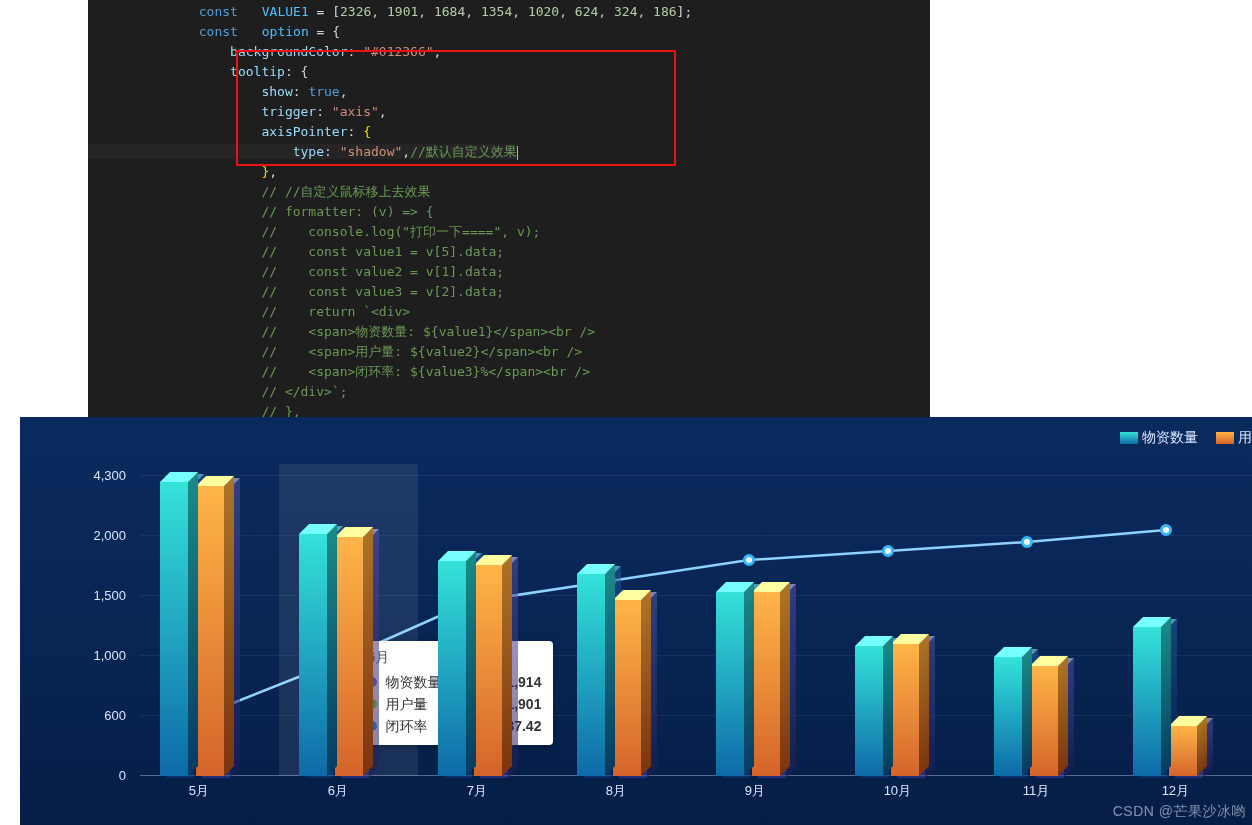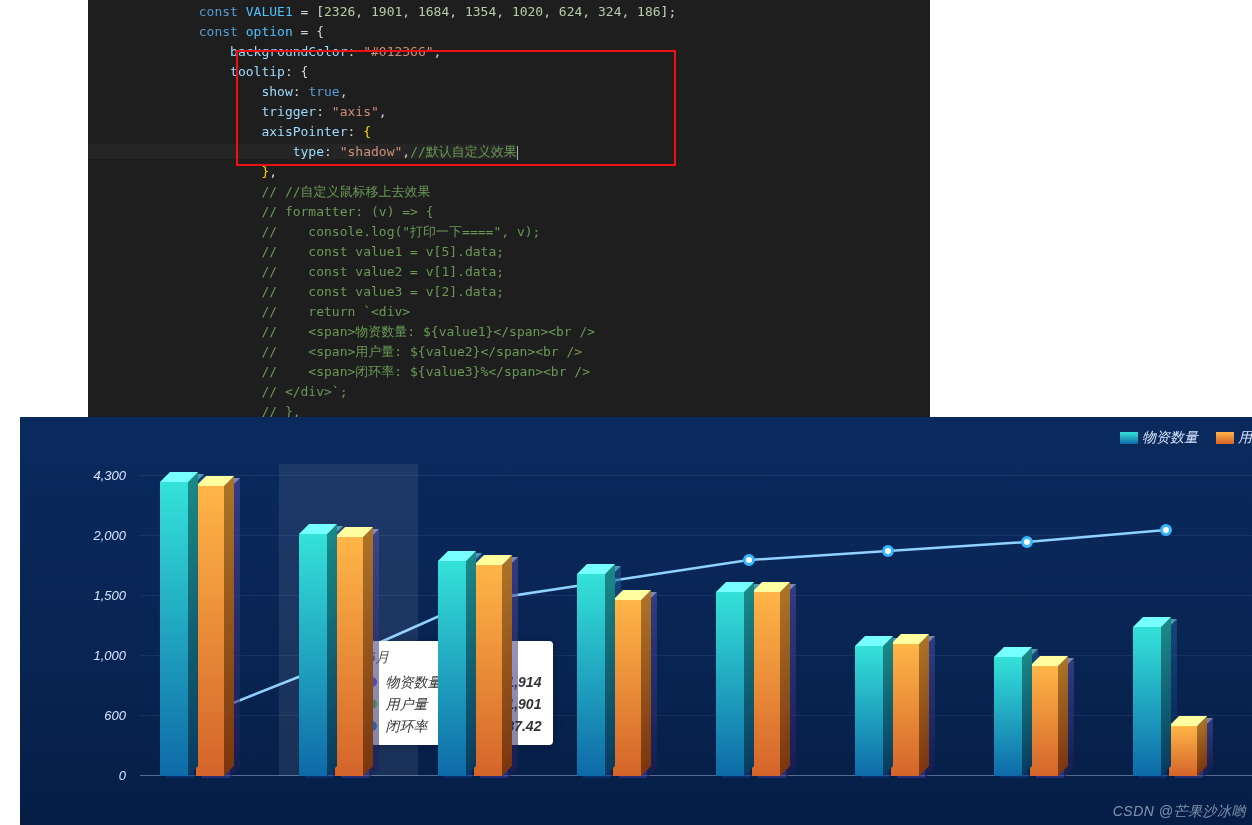--- a/index.html
+++ b/index.html
@@ -20,21 +20,21 @@
     height: 464px;
     background: #1e1e1e;
     color: #d4d4d4;
     font-size: 13px;
     line-height: 20px;
     padding: 2px 0 0 0;
     overflow: hidden;
   }
   .editor pre { margin: 0; white-space: pre; font-family: inherit; }
   .tok-kw     { color: #569cd6; }  
-  .tok-var    { color: #4fc1ff; }  
+  .tok-var    { color: #4fc1ff; margin-left: 16px; }  
   .tok-op     { color: #d4d4d4; }
   .tok-num    { color: #b5cea8; }
   .tok-prop   { color: #9cdcfe; }
   .tok-str    { color: #ce9178; }
   .tok-bool   { color: #569cd6; }
   .tok-punc   { color: #ffd602; }  
   .tok-brace  { color: #d4d4d4; }
   .tok-cmt    { color: #6a9955; }
 
   .editor .line { padding-left: 56px; position: relative; }
@@ -50,21 +50,20 @@
     pointer-events: none;
   }
 
   
   .chart {
     position: absolute;
     left: 20px; top: 417px;
     width: 1232px; height: 408px;   
     background: linear-gradient(180deg,#0a2a5e 0%, #082452 60%, #061e46 100%);
     overflow: hidden;
-    font-style: italic;
   }
   .chart-inner {
     position: absolute;
     left: 0; top: 47px;             
     width: 100%; height: 361px;
   }
   
 
   .y-axis-label, .x-axis-label {
     position: absolute;
@@ -223,20 +222,30 @@
 
     <div id="y-ticks" style="position: absolute; left: 0px; top: 0px; width: 120px; height: 100%;">
         <div class="y-axis-label" style="top: 304px;">0</div>
         <div class="y-axis-label" style="top: 244px;">600</div>
         <div class="y-axis-label" style="top: 184px; text-align: right;">1,000</div>
         <div class="y-axis-label" style="top: 124px;">1,500</div>
         <div class="y-axis-label" style="top: 64px;">2,000</div>
         <div class="y-axis-label" style="top: 4px;">4,300</div>
       </div>
 
+    <div id="x-ticks" style="position: absolute; left: 120px; right: 0px; top: 318px; height: 24px;">
+        <div class="x-axis-label" style="left: 48.65px; top: 0px;">5月</div>
+        <div class="x-axis-label" style="left: 187.65px; top: 0px;">6月</div>
+        <div class="x-axis-label" style="left: 326.65px; top: 0px;">7月</div>
+        <div class="x-axis-label" style="left: 465.65px; top: 0px;">8月</div>
+        <div class="x-axis-label" style="left: 604.65px; top: 0px;">9月</div>
+        <div class="x-axis-label" style="left: 743.65px; top: 0px;">10月</div>
+        <div class="x-axis-label" style="left: 882.65px; top: 0px;">11月</div>
+        <div class="x-axis-label" style="left: 1021.65px; top: 0px;">12月</div>
+      </div>
 
     <div class="plot" id="plot" style="height: 312px; top: 0px;">
       <div class="baseline"></div>
 
       <svg class="line-path" id="linepath" viewBox="0 0 1112 312">
           <path d="M52.82,255 L191.82,199.74 L330.82,138 L469.82,117 L608.82,96 L747.82,87 L886.82,78 L1025.82,66.00000000000003 " fill="none" stroke="#8fd2ff" stroke-width="2.5"></path>
         </svg>
     <div class="gridline" style="bottom: 0px;"></div>
         <div class="gridline" style="bottom: 60px;"></div>
         <div class="gridline" style="bottom: 120px;"></div>

